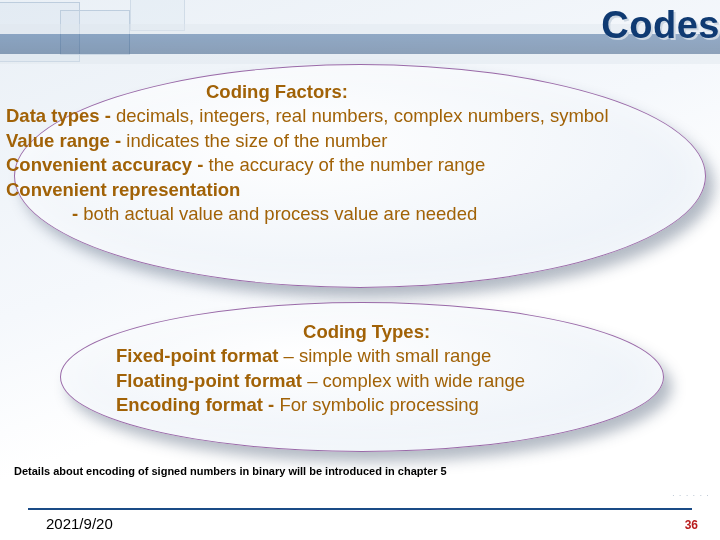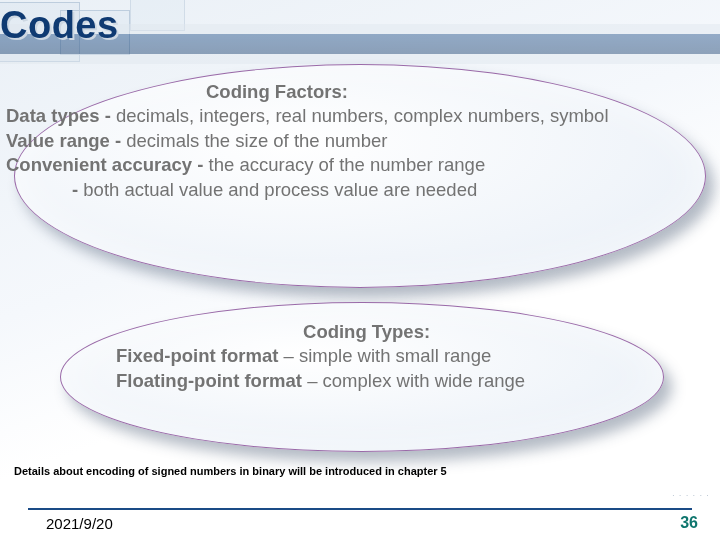--- a/index.html
+++ b/index.html
@@ -23,21 +23,21 @@
     position: absolute;
     top: 34px; left: 0; right: 0;
     height: 20px;
     background: linear-gradient(#1f4f88, #123a6a);
     box-shadow: 0 -10px 0 #e0e7ee, 0 10px 0 #e0e7ee;
     opacity: .45;
   }
   .title {
     position: absolute;
     top: 4px; left: 0; right: 0;
-    text-align: left;
+    text-align: right;
     font-size: 38px;
     font-weight: 800;
     color: #0f3a72;
     text-shadow: 2px 2px 0 #cdd7e2;
     letter-spacing: .5px;
   }
 
   .ellipse {
     position: absolute;
     border: 1px solid #9a6aa8;
@@ -45,21 +45,21 @@
     background: radial-gradient(ellipse at 40% 35%, #ffffff 0%, #eef3f9 70%, #e2e9f2 100%);
     box-shadow: 8px 10px 14px rgba(40,60,90,.35), inset 0 0 40px rgba(255,255,255,.6);
   }
   .e1 { top: 64px; left: 14px; width: 692px; height: 224px; }
   .e2 { top: 302px; left: 60px; width: 604px; height: 150px; }
 
   .block {
     position: absolute;
     font-size: 18.5px;
     line-height: 1.32;
-    color: #737373;
+    color: #a16207;
   }
   .block .hd { font-weight: 700; text-align: center; }
   .block .row { white-space: nowrap; }
   .block b { font-weight: 700; }
 
   .b1 { top: 80px; left: 6px; right: 0; }
   .b1 .hd { text-align: left; margin-left: 200px; }
   .b1 .indent { margin-left: 66px; }
 
   .b2 { top: 320px; left: 116px; }
@@ -80,21 +80,21 @@
     border-top: 2px solid #1a4b86;
   }
   .footer-date {
     position: absolute;
     left: 46px; bottom: 8px;
     font-size: 15px; color: #000;
   }
   .footer-page {
     position: absolute;
     right: 22px; bottom: 8px;
-    font-size: 16px; font-weight: 700; color: #0f766e;
+    font-size: 12px; font-weight: 700; color: #b91c1c;
   }
 
   
   .ticks { position: absolute; right: 10px; bottom: 40px; font-size: 8px; color:#7a91a8; letter-spacing:1px; opacity:.6; }
 </style>
 </head>
 <body>
 
 <div class="deco">
   <div class="sq a"></div>
@@ -104,29 +104,31 @@
 
 <div class="title-band"></div>
 <div class="title">Codes</div>
 
 <div class="ellipse e1"></div>
 <div class="ellipse e2"></div>
 
 <div class="block b1">
   <div class="hd">Coding Factors:</div>
   <div class="row"><b>Data types - </b><span>decimals, integers, real numbers, complex numbers, symbol</span></div>
-  <div class="row"><b>Value range - </b><span>decimals the size of the number</span></div>
+  <div class="row"><b>Value range - </b><span>indicates the size of the number</span></div>
   <div class="row"><b>Convenient accuracy - </b><span>the accuracy of the number range</span></div>
+  <div class="row"><b>Convenient representation</b></div>
   <div class="row indent"><b>- </b><span>both actual value and process value are needed</span></div>
 </div>
 
 <div class="block b2">
   <div class="hd">Coding Types:</div>
   <div class="row"><b>Fixed-point format</b><span> – simple with small range</span></div>
   <div class="row"><b>Floating-point format</b><span> – complex with wide range</span></div>
+  <div class="row"><b>Encoding format - </b><span>For symbolic processing</span></div>
 </div>
 
 <div class="details">Details about encoding of signed numbers in binary will be introduced in chapter 5</div>
 
 <div class="footer-line"></div>
 <div class="footer-date">2021/9/20</div>
 <div class="footer-page">36</div>
 <div class="ticks">· · · · · ·</div>
 
 </body></html>

